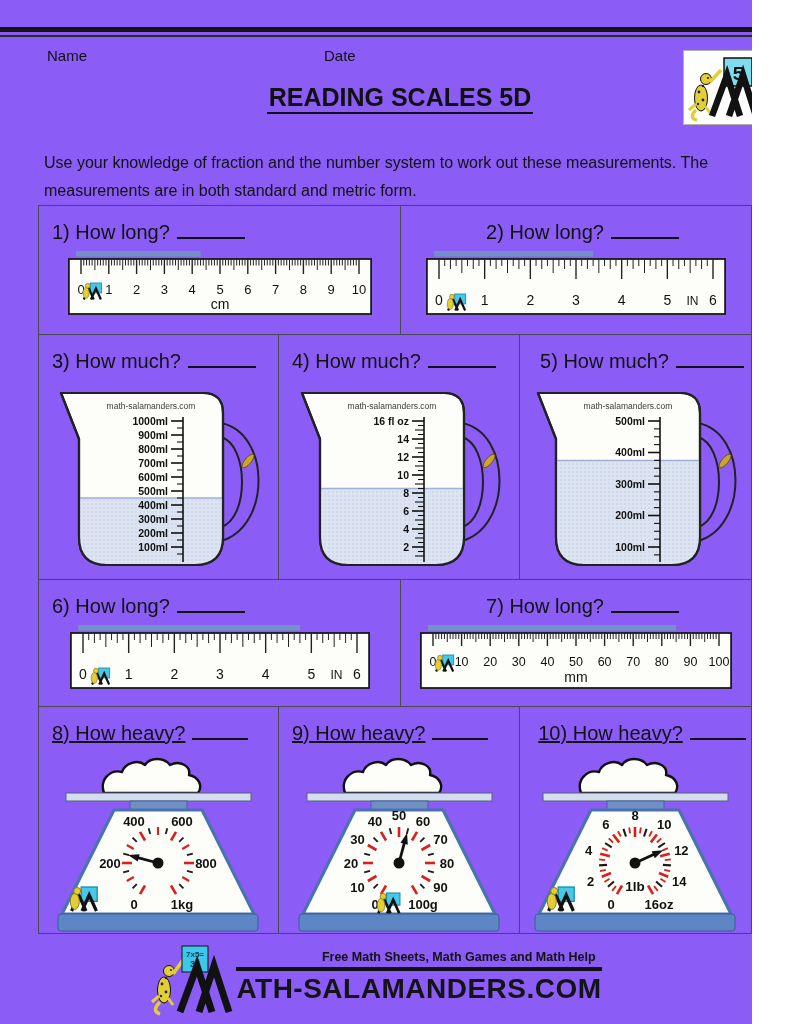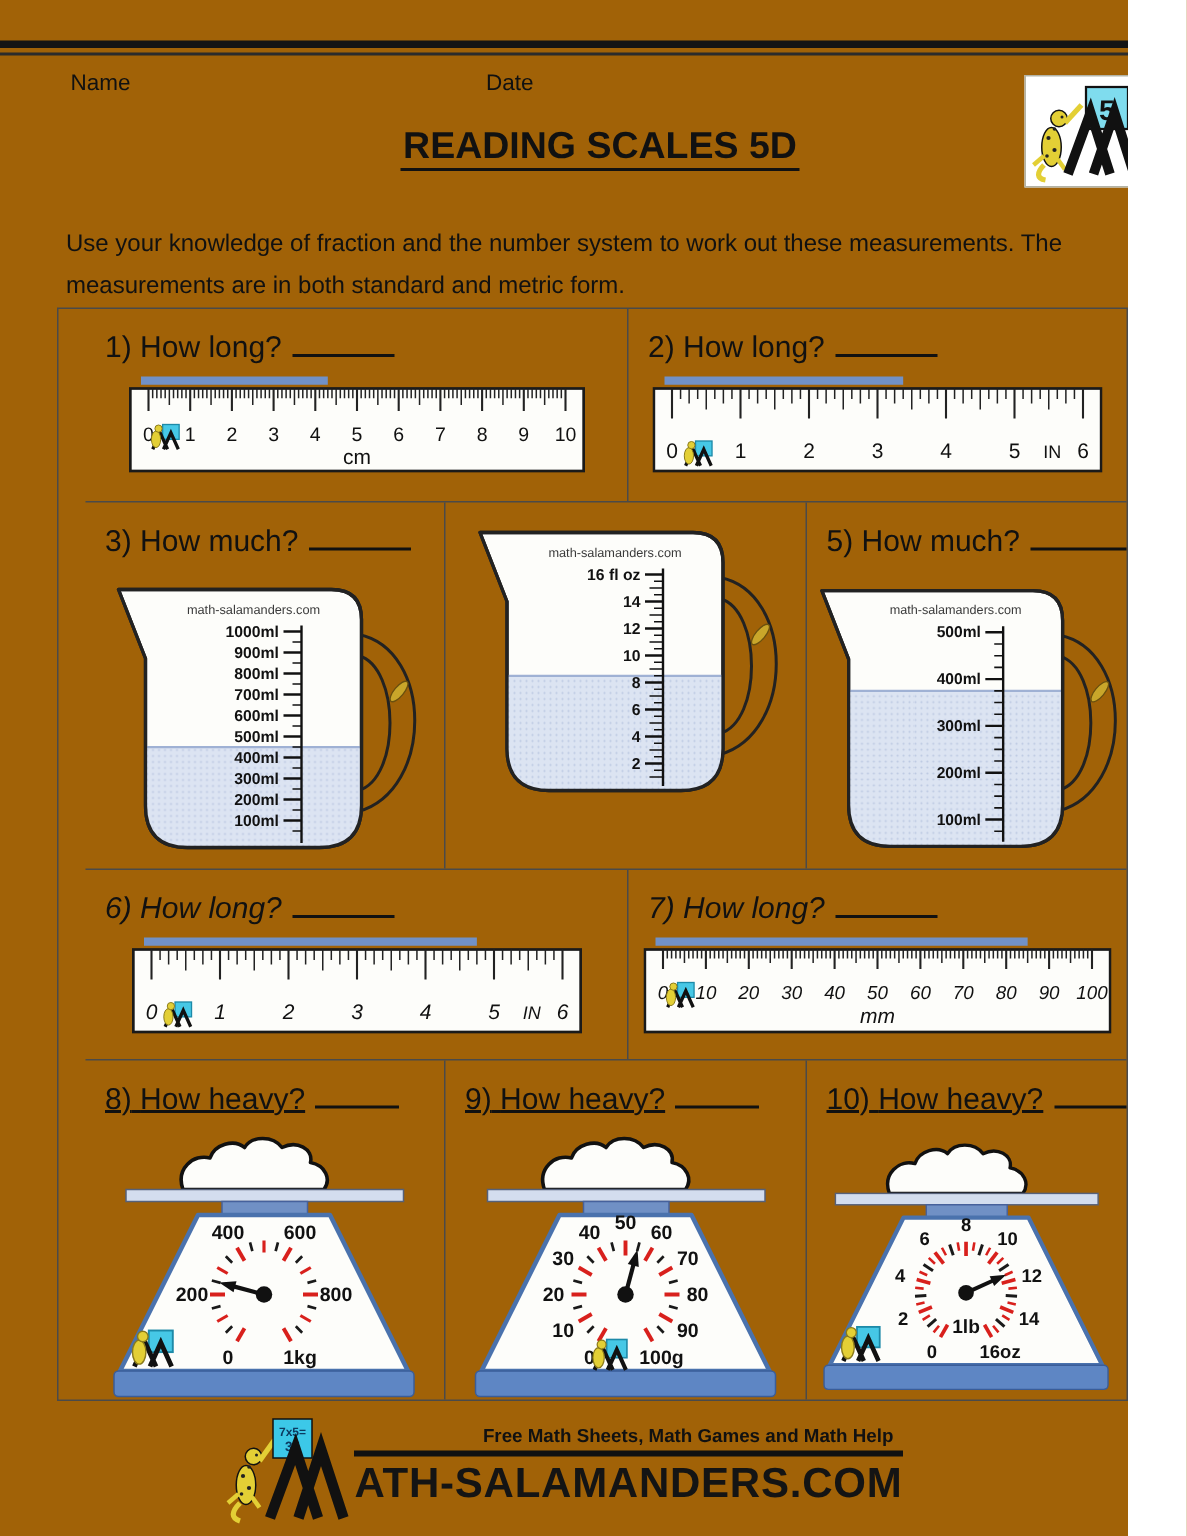--- a/index.html
+++ b/index.html
@@ -1,36 +1,36 @@
 <!DOCTYPE html>
 <html><head>
 <meta charset="utf-8">
 <style>
   html,body{margin:0;padding:0;background:#fff;}
-  .page{position:relative;width:752px;height:1024px;background:#a16207;
+  .page{position:relative;width:752px;height:1024px;background:#8b5cf6;
         font-family:"Liberation Sans",sans-serif;color:#111;overflow:hidden;}
   .topbar{position:absolute;top:27px;left:0;width:791px;height:11px;}
   .topbar .t1{height:5px;background:#141414;}
   .topbar .t2{height:2.5px;background:transparent;}
   .topbar .t3{height:2px;background:#2b2b2b;}
   .meta-name{position:absolute;top:47px;left:47px;font-size:15px;}
   .meta-date{position:absolute;top:47px;left:324px;font-size:15px;}
   .badge{position:absolute;top:50px;left:683px;width:84px;height:73px;border:1px solid #b3b3a6;
          background:#fff;display:flex;align-items:center;justify-content:center;}
   .title-wrap{position:absolute;top:83px;left:0;width:100%;text-align:center;padding-left:24px;}
   .title-wrap span{font-size:25px;font-weight:700;letter-spacing:0px;
                    border-bottom:2.5px solid #111;padding:0 2px 1px 2px;}
   .instr{position:absolute;top:133px;left:44px;width:672px;font-size:16px;line-height:1.78;}
   .grid{position:absolute;top:205px;left:38px;width:714px;height:729px;
-        border:1.6px solid #4a4a4a;box-sizing:border-box;display:flex;flex-direction:column;padding-left:18px;}
+        border:1.6px solid #4a4a4a;box-sizing:border-box;display:flex;flex-direction:column;}
   .row{display:flex;border-bottom:1.6px solid #4a4a4a;box-sizing:border-box;}
   .row:last-child{border-bottom:none;flex:1;text-decoration:underline;}
-  .r1{height:131px;} .r2{height:246px;} .r3{height:129px;font-style:italic;}
+  .r1{height:131px;} .r2{height:246px;} .r3{height:129px;}
   .cell{box-sizing:border-box;border-right:1.6px solid #4a4a4a;display:flex;flex-direction:column;overflow:hidden;}
-  .cell:last-child{border-right:none;}
+  .cell:last-child{border-right:none;align-items:center;}
   .w2a{width:362px;} .w2b{flex:1;}
   .w3a{width:240px;justify-content:space-between;} .w3b{width:241px;} .w3c{flex:1;}
   .qline{padding:15px 0 0 13px;font-size:20px;white-space:nowrap;}
   .blank{display:inline-block;width:68px;border-bottom:2.2px solid #111;height:13px;margin-left:7px;}
   .blank.sm{width:56px;}
   .fig{display:flex;justify-content:center;margin-top:6px;}
   .footer{position:absolute;top:944px;left:0;width:100%;display:flex;
           justify-content:center;align-items:flex-start;}
   .fcol{margin-left:-6px;margin-top:6px;}
   .ftag{font-size:12.5px;font-weight:700;text-align:right;padding:0 6px;}
@@ -333,20 +333,21 @@
               <line x1="132" y1="140" x2="120" y2="140" stroke="#111" stroke-width="1.6"></line>
               <text x="117" y="143.5" font-size="10.5" fill="#111" text-anchor="end" font-weight="600">300ml</text>
               <line x1="132" y1="154" x2="120" y2="154" stroke="#111" stroke-width="1.6"></line>
               <text x="117" y="157.5" font-size="10.5" fill="#111" text-anchor="end" font-weight="600">200ml</text>
               <line x1="132" y1="168" x2="120" y2="168" stroke="#111" stroke-width="1.6"></line>
               <text x="117" y="171.5" font-size="10.5" fill="#111" text-anchor="end" font-weight="600">100ml</text>
             </svg>
           </div>
       </div>
       <div class="cell w3b">
+        <div class="qline"><span>4)</span> <span>How much?</span><span class="blank"></span></div>
         <div class="fig">
             <svg width="215" height="200" viewBox="0 0 215 200" style="font-family: &quot;Liberation Sans&quot;, sans-serif;">
               <defs>
                 <pattern id="dots3" width="4" height="4" patternUnits="userSpaceOnUse">
                   <rect width="4" height="4" fill="#dce4f2"></rect>
                   <circle cx="1" cy="1" r="0.7" fill="#bcc9e2"></circle>
                 </pattern>
                 <clipPath id="jc3">
                   <path d="M 10 14 L 152 14 Q 172 14 172 34 L 172 158 Q 172 186 144 186 L 56 186 Q 28 186 28 158 L 28 60 Z"></path>
                 </clipPath>

